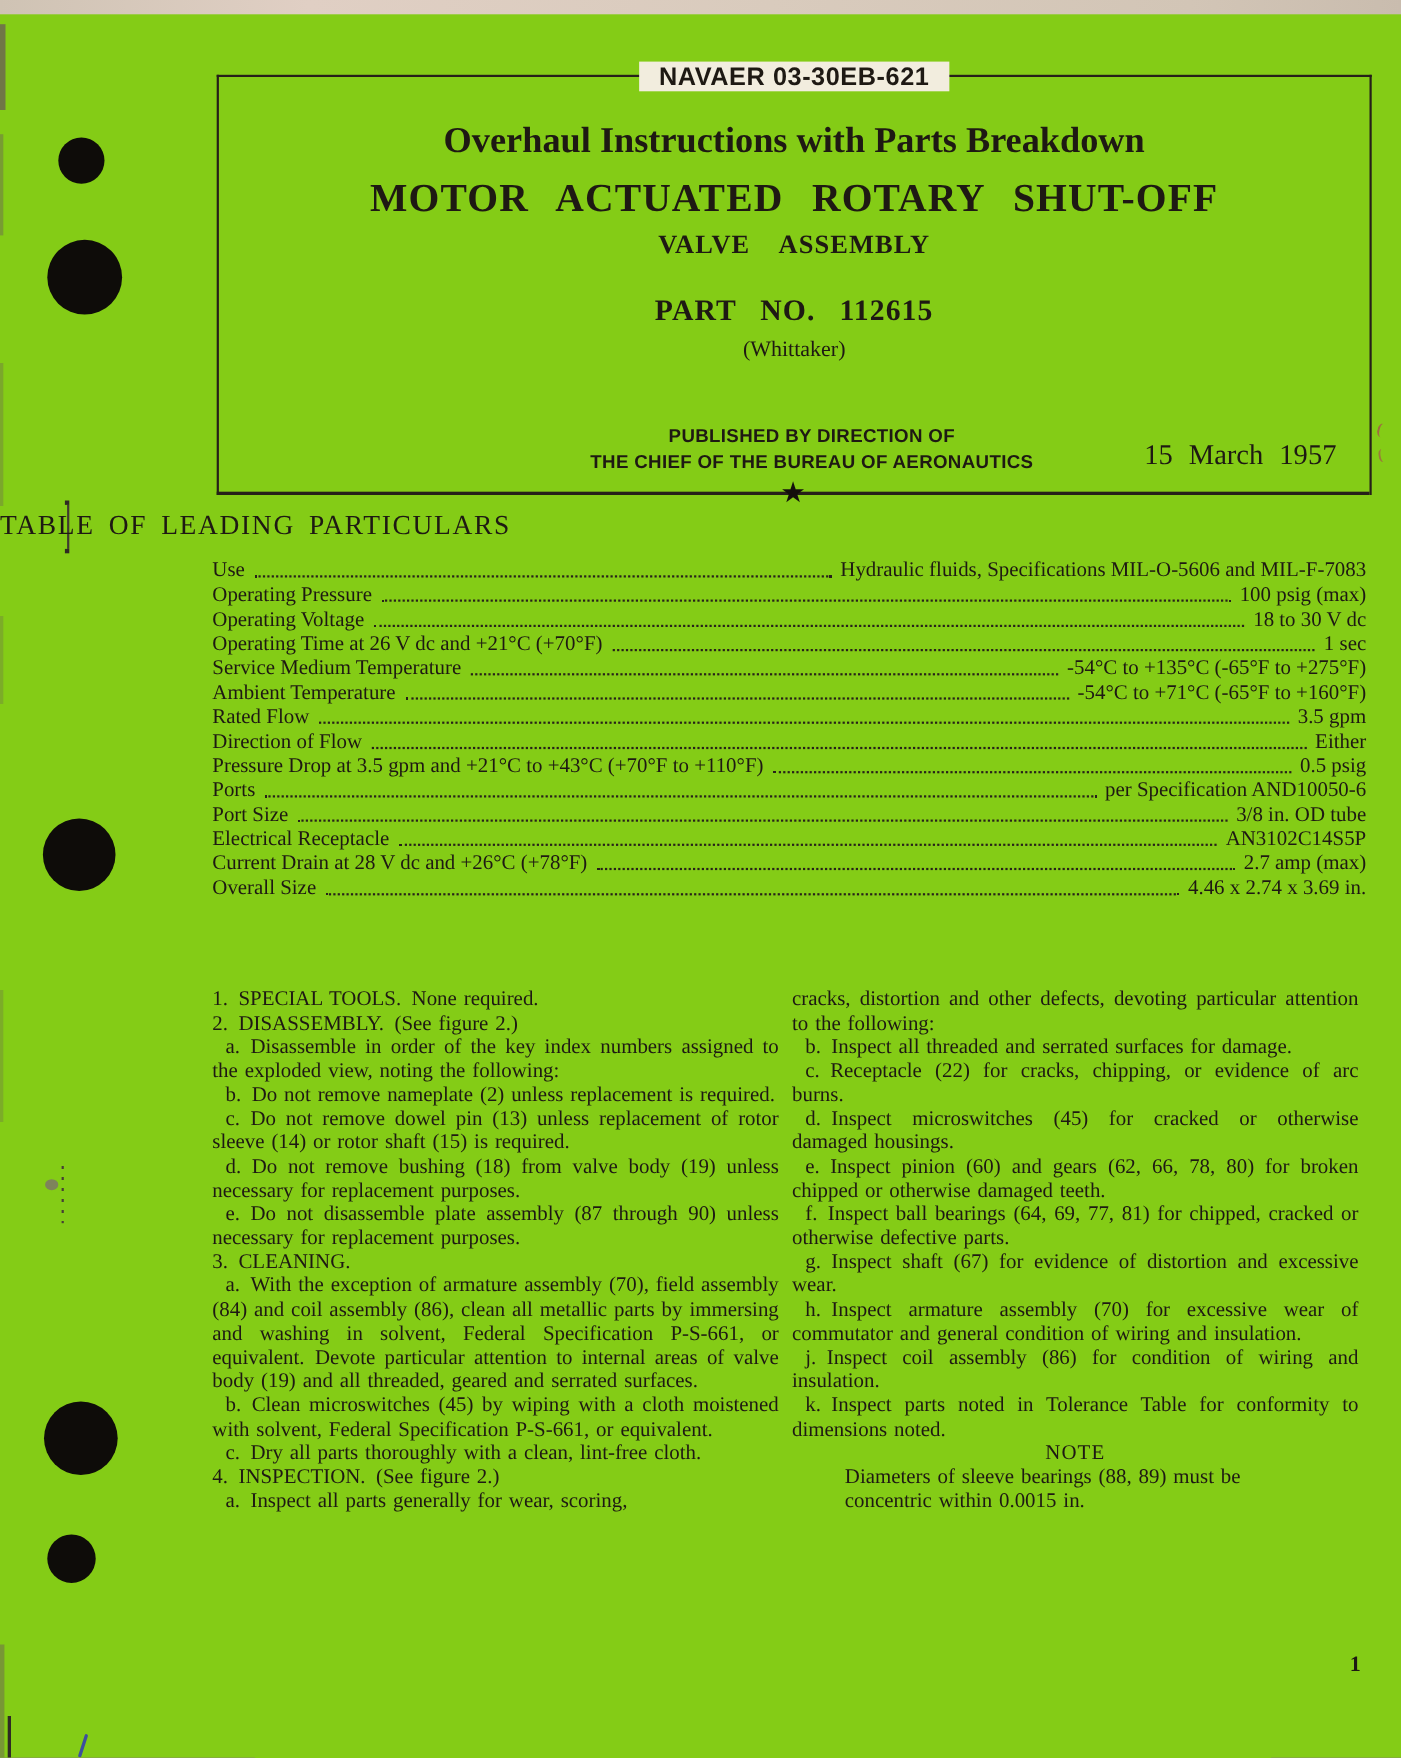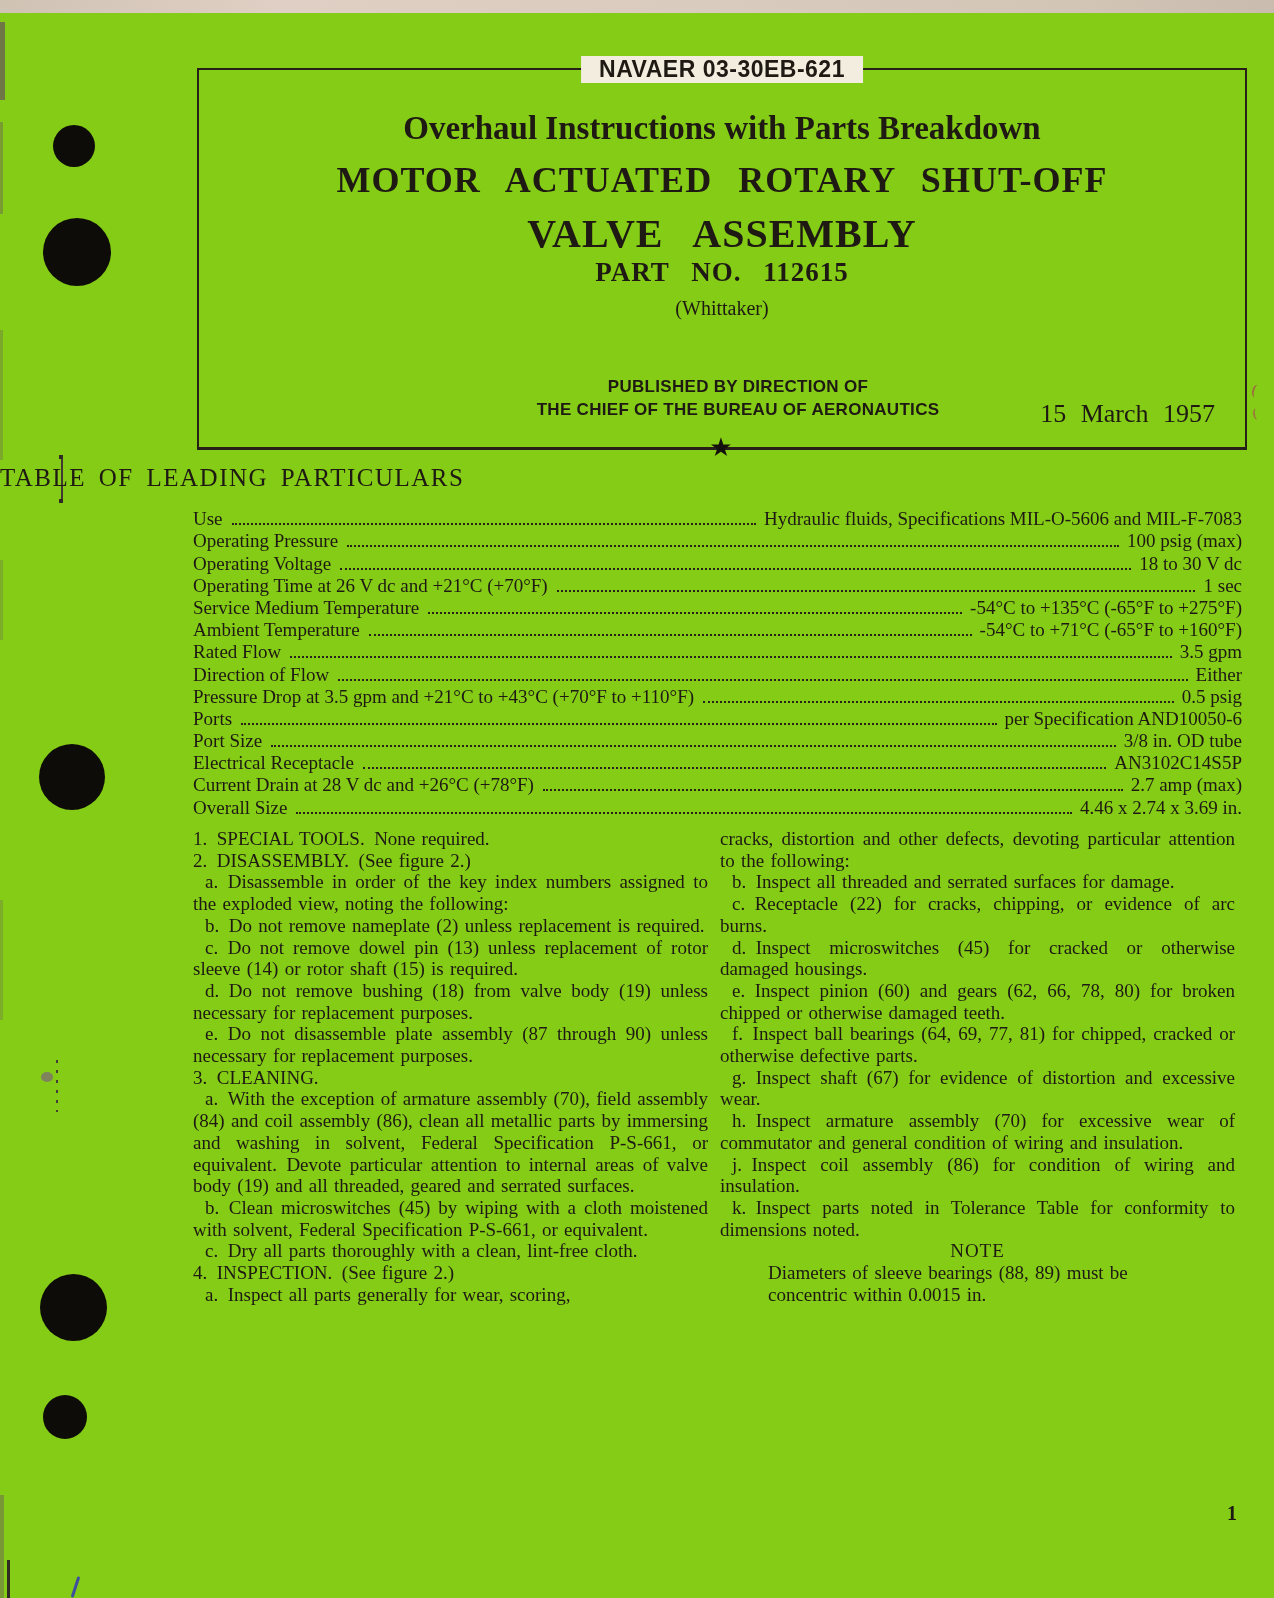--- a/index.html
+++ b/index.html
@@ -16,38 +16,38 @@
   .pen{position:absolute;}
   
   .title-box{position:absolute;left:197px;top:68px;width:1046px;height:380px;
     border:2px solid #262019;border-bottom:none;text-align:center;}
   .navaer{position:absolute;top:-14px;left:50%;transform:translateX(-50%);
     background:#f2edde;padding:0 18px;white-space:nowrap;
     font-family:"Liberation Sans","DejaVu Sans",sans-serif;font-weight:bold;
     font-stretch:condensed;font-size:23px;letter-spacing:.5px;}
   .t-sub{margin-top:40px;font-size:33px;font-weight:bold;}
   .t-main{margin-top:12px;font-size:36px;font-weight:bold;letter-spacing:1px;word-spacing:16px;}
-  .t-main2{margin-top:9px;font-size:40px;font-weight:bold;letter-spacing:1px;word-spacing:20px;}
-  .t-part{margin-top:0;font-size:27px;font-weight:bold;letter-spacing:1px;word-spacing:14px;}
+  .t-main2{margin-top:9px;font-size:24px;font-weight:bold;letter-spacing:1px;word-spacing:20px;}
+  .t-part{margin-top:30px;font-size:27px;font-weight:bold;letter-spacing:1px;word-spacing:14px;}
   .t-mfr{margin-top:9px;font-size:20px;}
   .t-pub{margin-top:55px;font-family:"Liberation Sans","DejaVu Sans",sans-serif;
     font-weight:bold;font-stretch:condensed;font-size:17px;line-height:23px;letter-spacing:.3px;padding-left:32px;}
   .t-date{position:absolute;right:59px;top:399px;font-size:26px;word-spacing:8px;white-space:nowrap;}
   .star-rule{position:absolute;left:197px;top:447px;width:1048px;height:3px;background:#262019;}
   .star{position:absolute;left:50%;top:50%;transform:translate(-50%,-53%);
     font-size:26px;line-height:1;color:#14100c;}
   
   .tlp-title{position:absolute;left:0;top:464px;width:100%;text-align:left;
     font-size:25px;letter-spacing:1.5px;word-spacing:5px;}
   .tlp{position:absolute;left:193px;top:508px;width:1049px;}
   .tlp-row{display:flex;align-items:flex-end;height:22.2px;font-size:19px;}
   .tlp-label,.tlp-value{white-space:nowrap;}
   .tlp-dots{flex:1;margin:0 8px 5px 9px;border-bottom:2.8px dotted #27211a;min-width:16px;}
   
-  .body{position:absolute;left:193px;top:828px;width:1050px;display:flex;gap:12px;align-items:flex-end;}
+  .body{position:absolute;left:193px;top:898px;width:1050px;display:flex;gap:12px;align-items:flex-end;}
   .col{width:515px;font-size:19px;line-height:21.7px;text-align:justify;word-spacing:1.5px;}
   .col p{margin:0;}
   .col p.sec{}
   .col p.ind{text-indent:12px;}
   .note-title{margin-top:24px;text-align:center;text-indent:0;letter-spacing:1px;}
   .note-text{margin-top:31px;padding-left:48px;padding-right:28px;text-align:left;}
   .page-num{position:absolute;left:1227px;top:1502px;font-size:20px;font-weight:bold;}
 </style>
 </head>
 <body>

